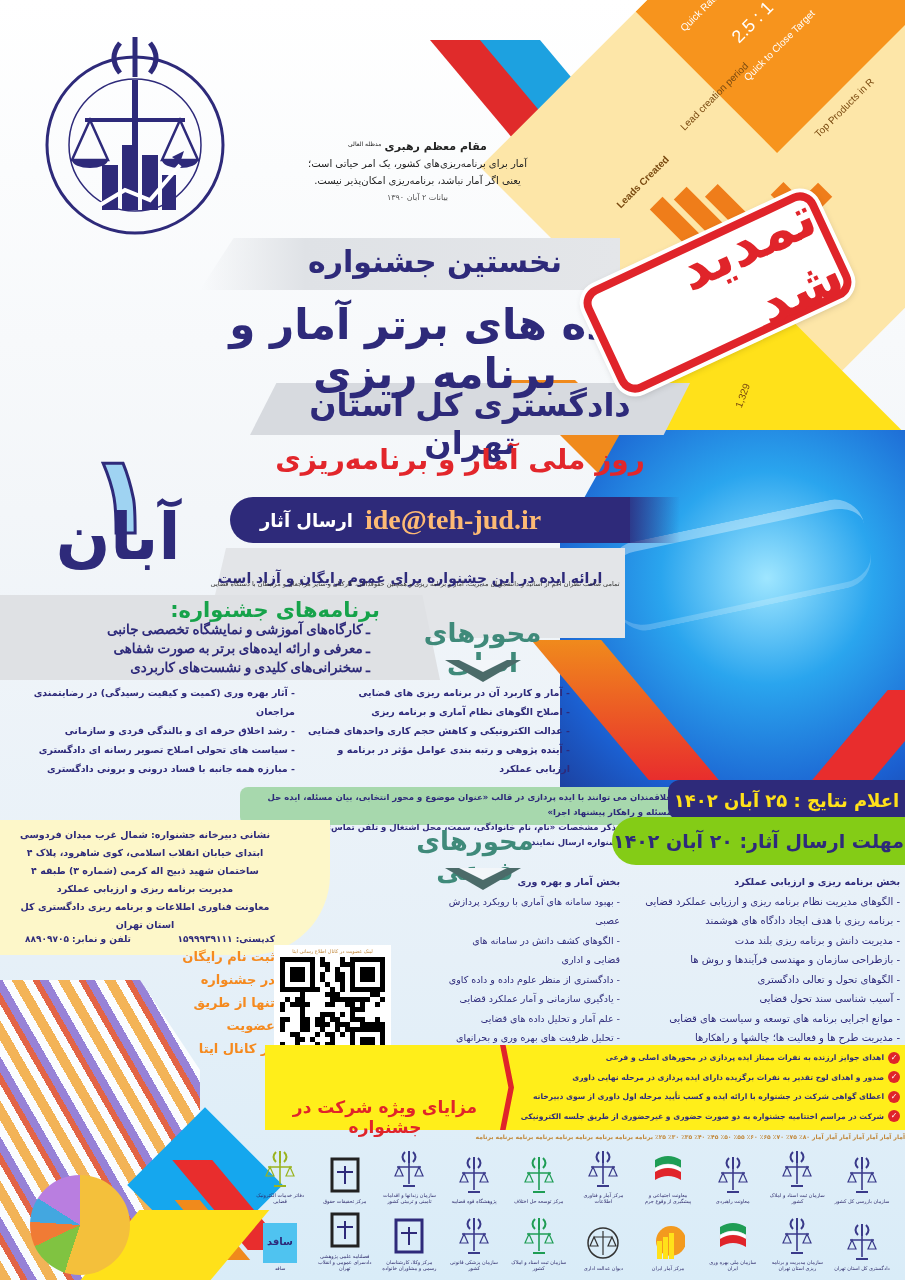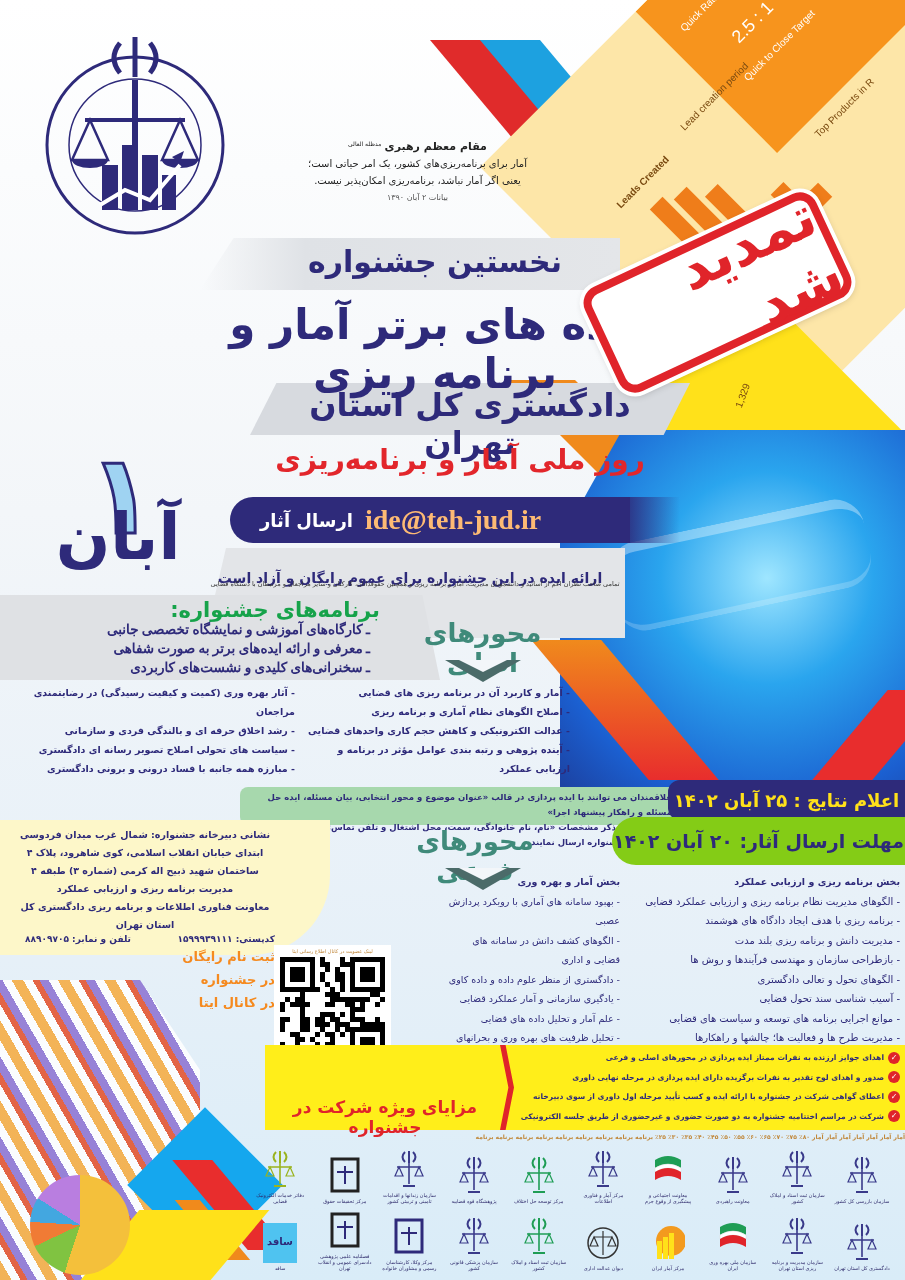--- a/index.html
+++ b/index.html
@@ -315,20 +315,21 @@
 
 <div class="abs bottom-chart"></div>
 <div class="abs bottom-blue"></div>
 <div class="abs bottom-red"></div>
 <div class="abs bottom-orange"></div>
 <div class="abs bottom-yellow"></div>
 <div class="abs pie"></div>
 
 <div class="abs register">
   <div>ثبت نام رایگان در جشنواره</div>
+  <div>تنها از طریق عضویت</div>
   <div>در کانال ایتا</div>
 </div>
 <div class="abs qr-card">
   <div class="qr-caption">لینک عضویت در کانال اطلاع رسانی ایتا</div>
   <div class="qr-grid" id="qr-grid">
       <span class="b"></span>
       <span class="b"></span>
       <span class="b"></span>
       <span class="b"></span>
       <span class="b"></span>

